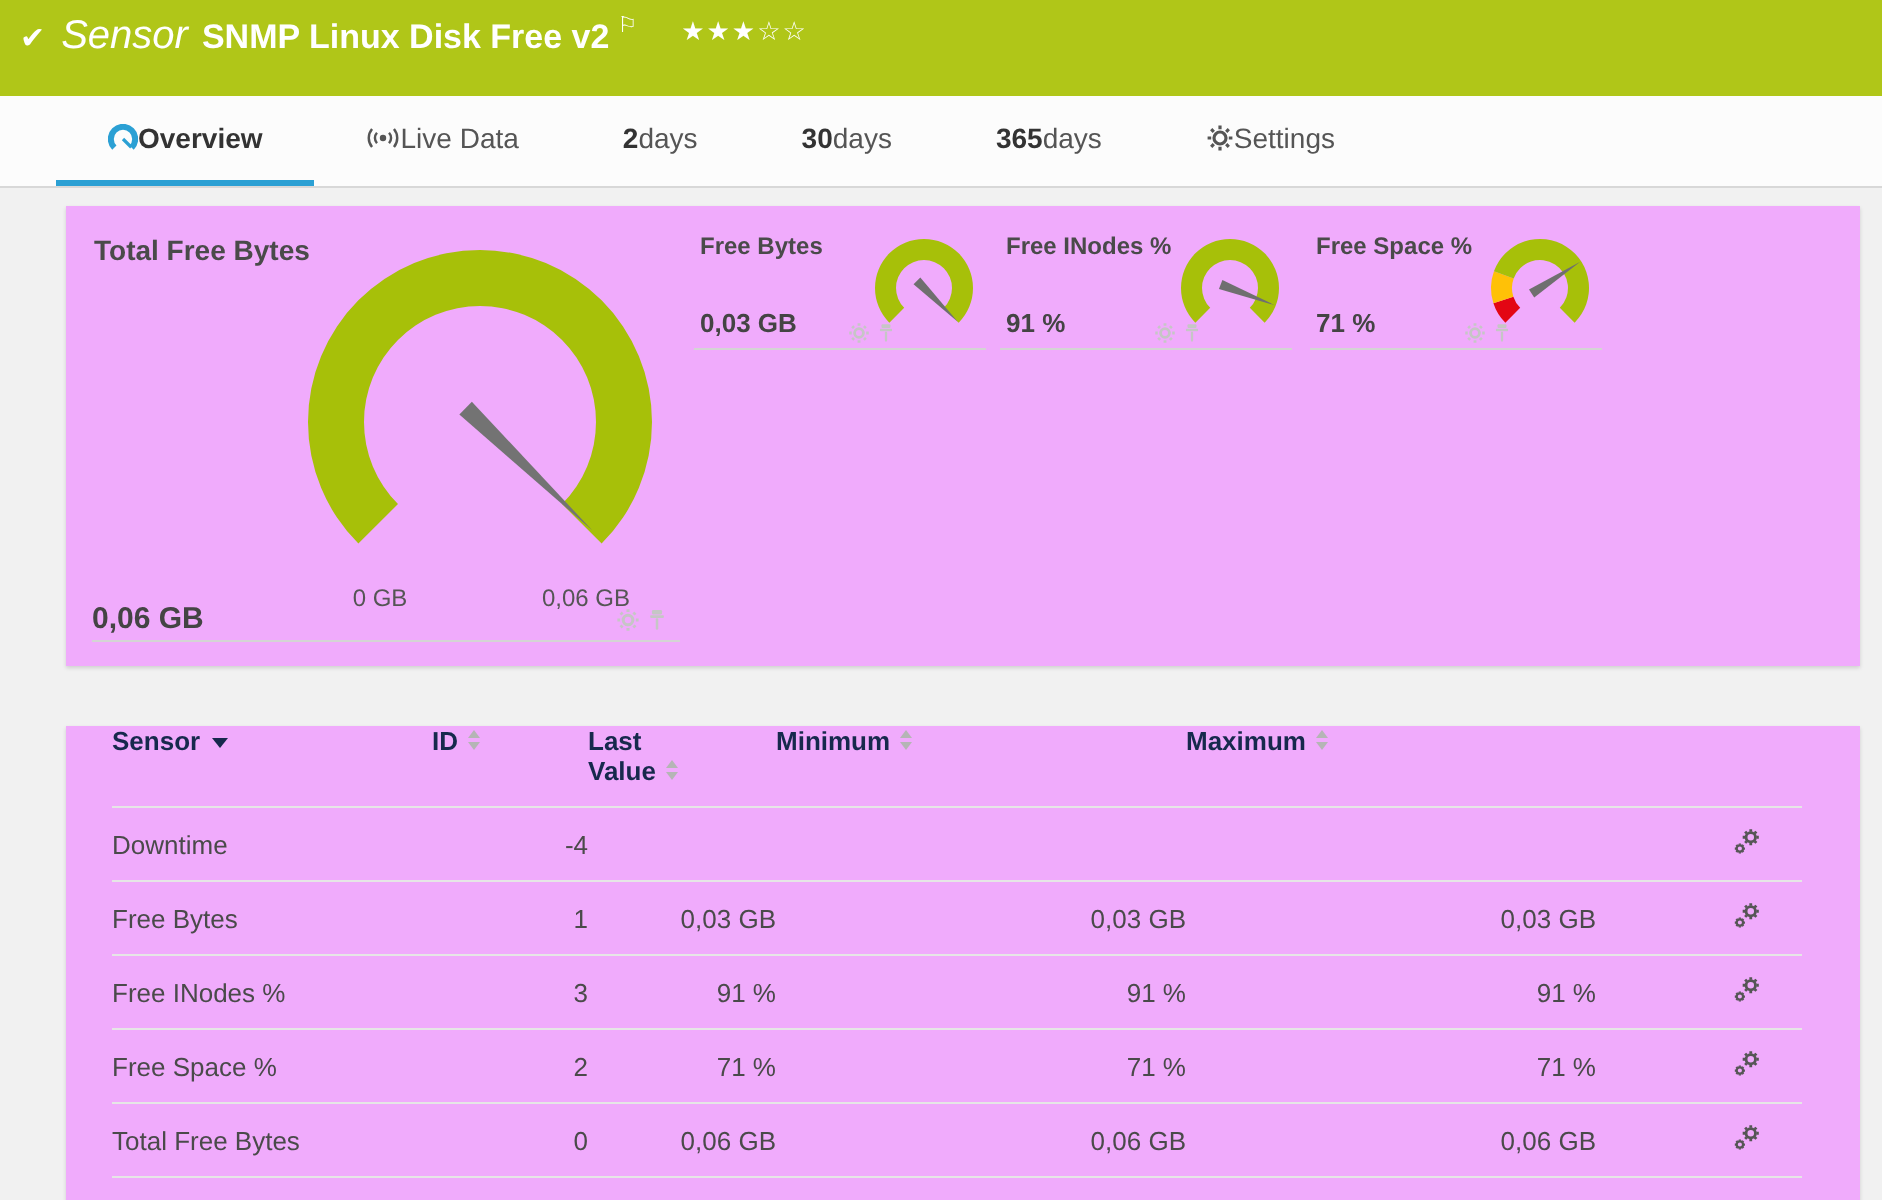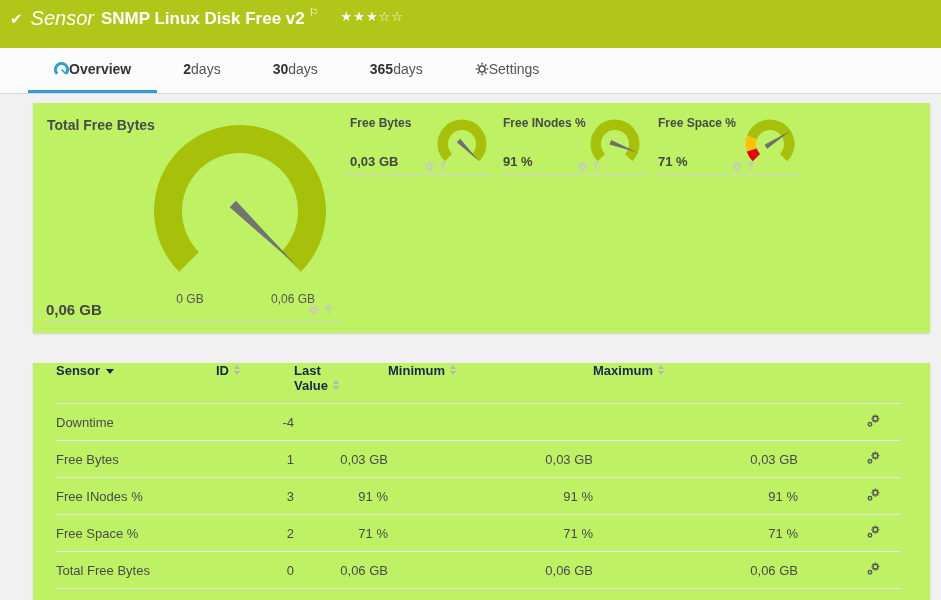--- a/index.html
+++ b/index.html
@@ -20,21 +20,21 @@
   .tabbar { height:46px; background:#fcfcfc; border-bottom:1px solid #d8d8d8;
     display:flex; align-items:stretch; padding-left:28px; }
   .tab { display:flex; align-items:center; gap:0; padding:0 26px; font-size:14px;
     color:#555; cursor:pointer; border-bottom:3px solid transparent; }
   .tab b { color:#333; font-weight:bold; }
   .tab.active { border-bottom-color:#2ba0d4; color:#333; font-weight:bold; }
   .tab svg { flex:none; }
 
   
   .content { padding:9px 11px 0 33px; }
-  .panel { background:#bef264; width:897px; box-shadow:0 1px 2px rgba(0,0,0,0.14); }
+  .panel { background:#f0abfc; width:897px; box-shadow:0 1px 2px rgba(0,0,0,0.14); }
   .panel-gauges { height:230px; position:relative; }
   .panel-table { margin-top:8px; height:252px; }
 
   .abs { position:absolute; }
   .gauge-title { font-size:14px; font-weight:bold; color:#4a4a4a; }
   .mini-title { font-size:12px; font-weight:bold; color:#4a4a4a; }
   .gauge-value { font-size:15px; font-weight:bold; color:#444; }
   .mini-value { font-size:13px; font-weight:bold; color:#444; }
   .scale-label { font-size:12px; color:#555; text-align:center; display:block; }
   .underline { border-bottom:1px solid #d4d4d4; }
@@ -88,20 +88,32 @@
 
 <div class="tabbar">
   <div class="tab active">
     <svg width="15" height="15" viewBox="0 0 16 16">
       <path d="M3.4 12.6 A6.5 6.5 0 1 1 12.6 12.6" fill="none" stroke="#2ba0d4" stroke-width="3.2"></path>
       <path d="M8 8 L12.4 12.4" stroke="#2ba0d4" stroke-width="1.7"></path>
     </svg>
     <span>Overview</span>
   </div>
   <div class="tab">
+    <svg width="17" height="14" viewBox="0 0 18 14">
+      <g stroke="#555" stroke-width="1.3" fill="none">
+        <path d="M5.8 4.2 a4.2 4.2 0 0 0 0 5.6"></path>
+        <path d="M3.2 2.2 a7.5 7.5 0 0 0 0 9.6"></path>
+        <path d="M12.2 4.2 a4.2 4.2 0 0 1 0 5.6"></path>
+        <path d="M14.8 2.2 a7.5 7.5 0 0 1 0 9.6"></path>
+      </g>
+      <circle cx="9" cy="7" r="1.7" fill="#555"></circle>
+    </svg>
+    <span>Live Data</span>
+  </div>
+  <div class="tab">
     <b>2</b>
       <span>days</span>
   </div>
   <div class="tab">
     <b>30</b>
       <span>days</span>
   </div>
   <div class="tab">
     <b>365</b>
       <span>days</span>

